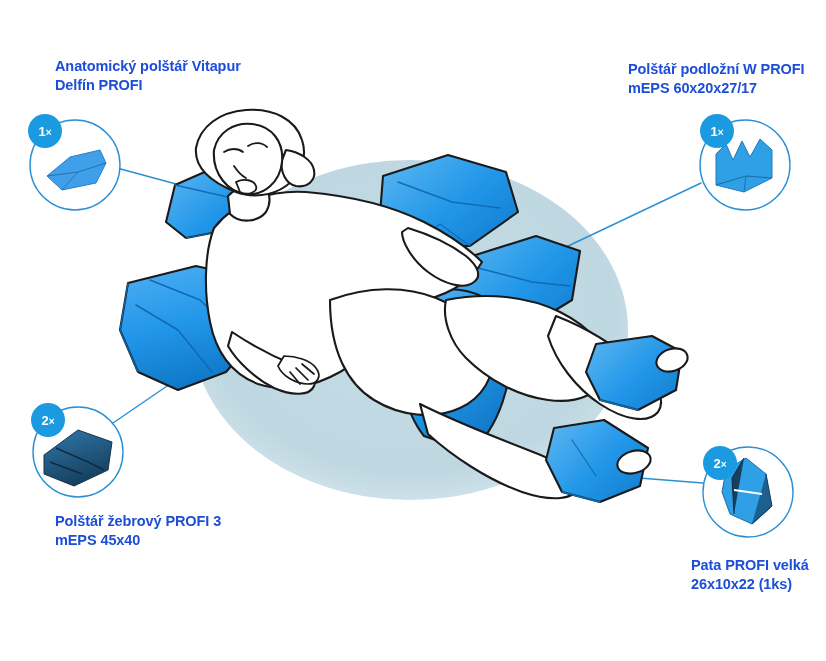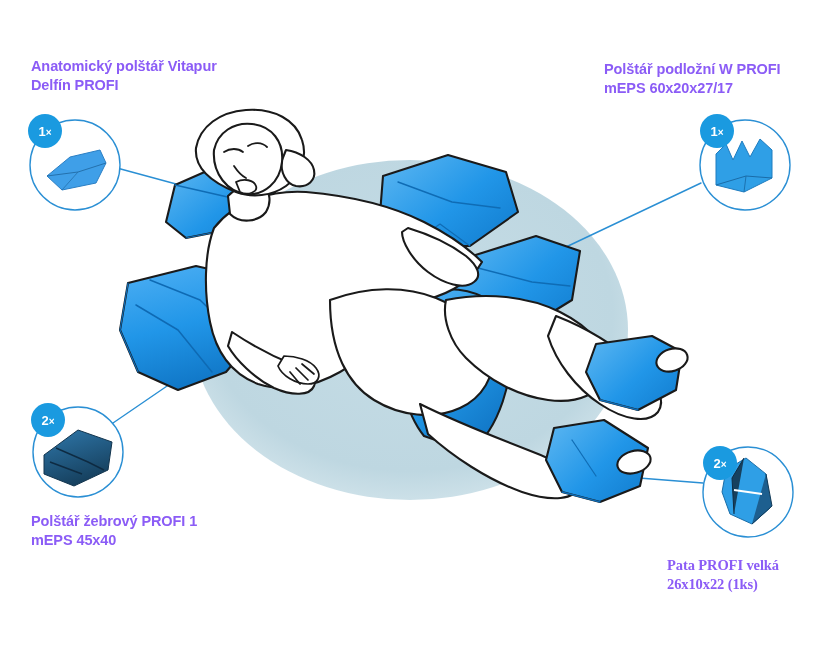--- a/index.html
+++ b/index.html
@@ -11,28 +11,29 @@
     overflow:hidden;
   }
   #stage { position:relative; width:826px; height:661px; background:#fff; }
   #art { position:absolute; inset:0; width:826px; height:661px; }
 
   .callout-label {
     position:absolute;
     font-weight:bold;
     font-size:14.5px;
     line-height:1.32;
-    color:#8b5cf6;
+    color:#1d4ed8;
     letter-spacing:-0.1px;
     white-space:pre-line;
+    margin-left:24px;
   }
   .lbl-tl { left:31px;  top:57px;  }
   .lbl-tr { left:604px; top:60px;  }
   .lbl-bl { left:31px;  top:512px; }
-  .lbl-br { left:667px; top:556px;font-family:Liberation Serif, serif; }
+  .lbl-br { left:667px; top:556px; }
 
   .badge-text {
     font-weight:bold;
     font-size:13px;
     fill:#ffffff;
   }
   .badge-x { font-size:10px; }
 </style>
 </head>
 <body>
@@ -239,19 +240,19 @@
       </text>
     </g>
   </svg>
 
   <div class="callout-label lbl-tl">Anatomický polštář Vitapur
 Delfín PROFI</div>
 
   <div class="callout-label lbl-tr">Polštář podložní W PROFI
 mEPS 60x20x27/17</div>
 
-  <div class="callout-label lbl-bl">Polštář žebrový PROFI 1
+  <div class="callout-label lbl-bl">Polštář žebrový PROFI 3
 mEPS 45x40</div>
 
   <div class="callout-label lbl-br">Pata PROFI velká
 26x10x22 (1ks)</div>
 
 </div>
 
 </body></html>

